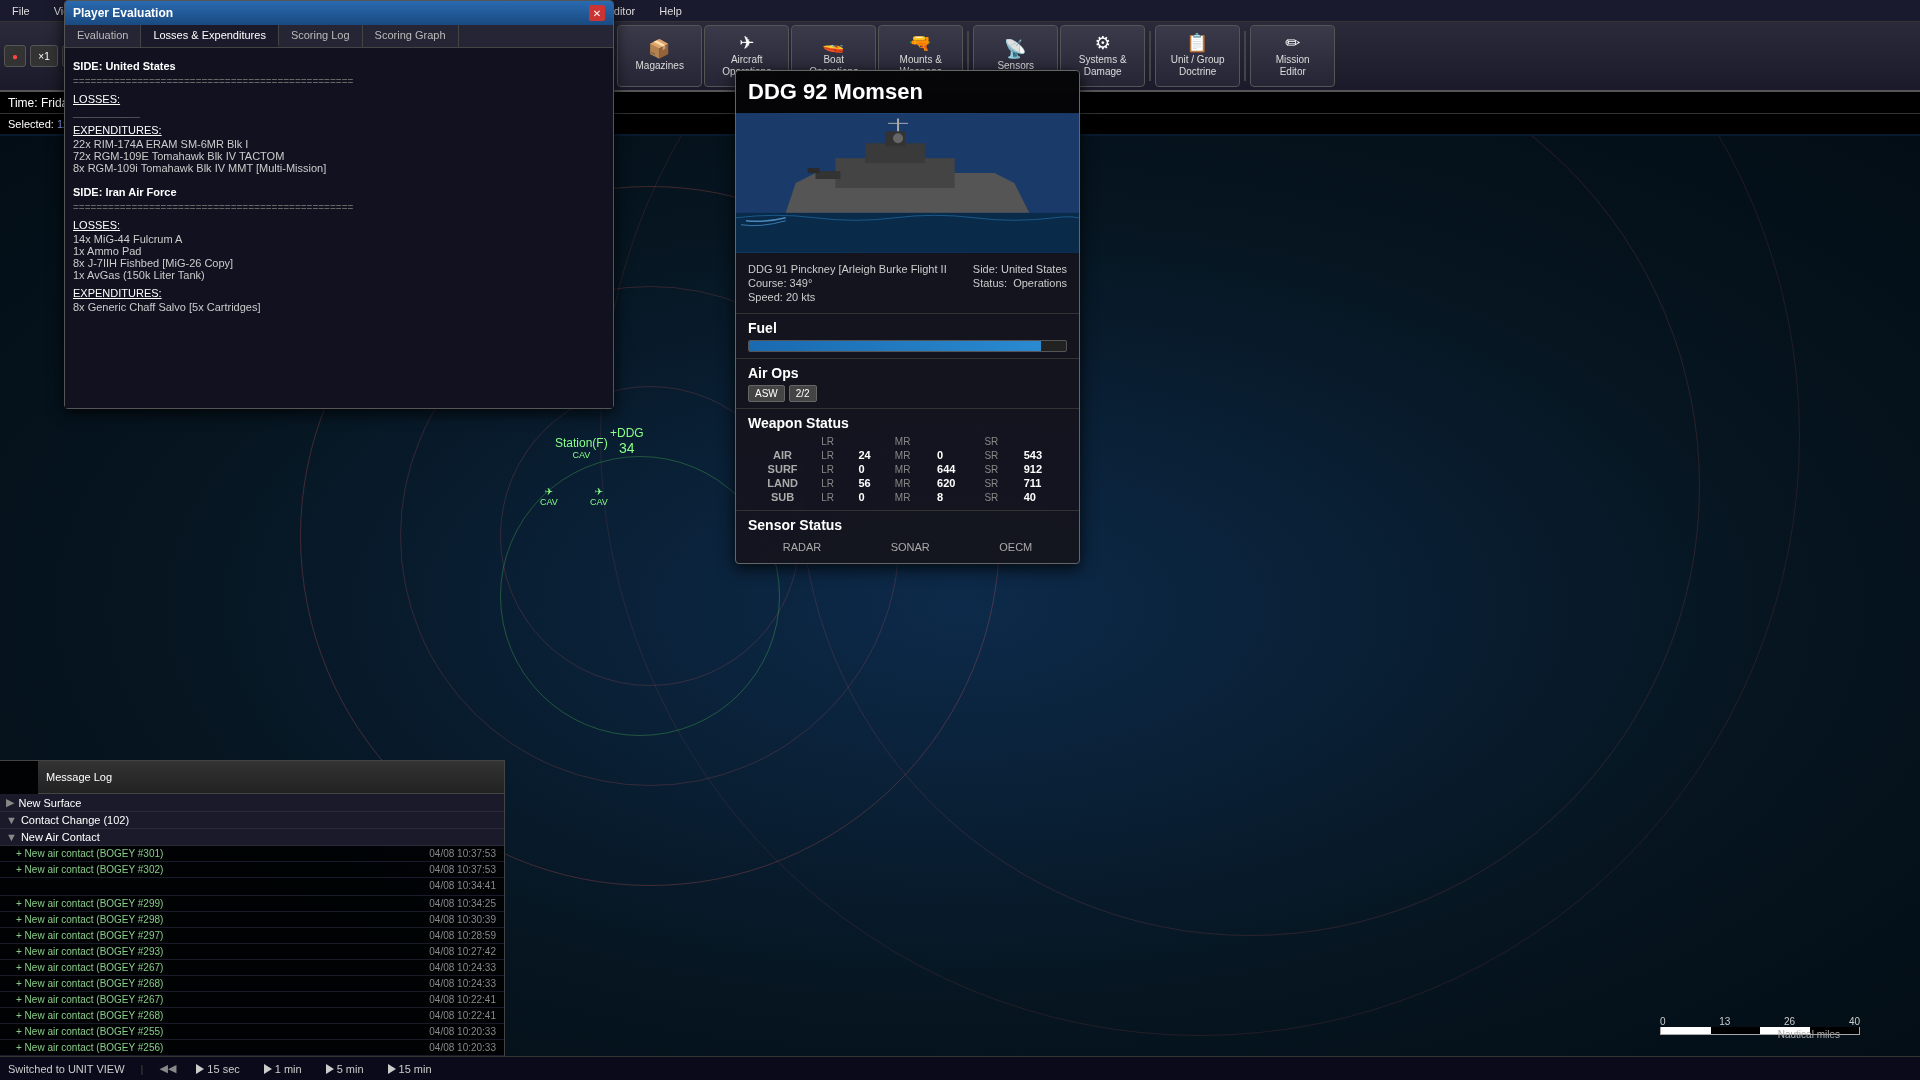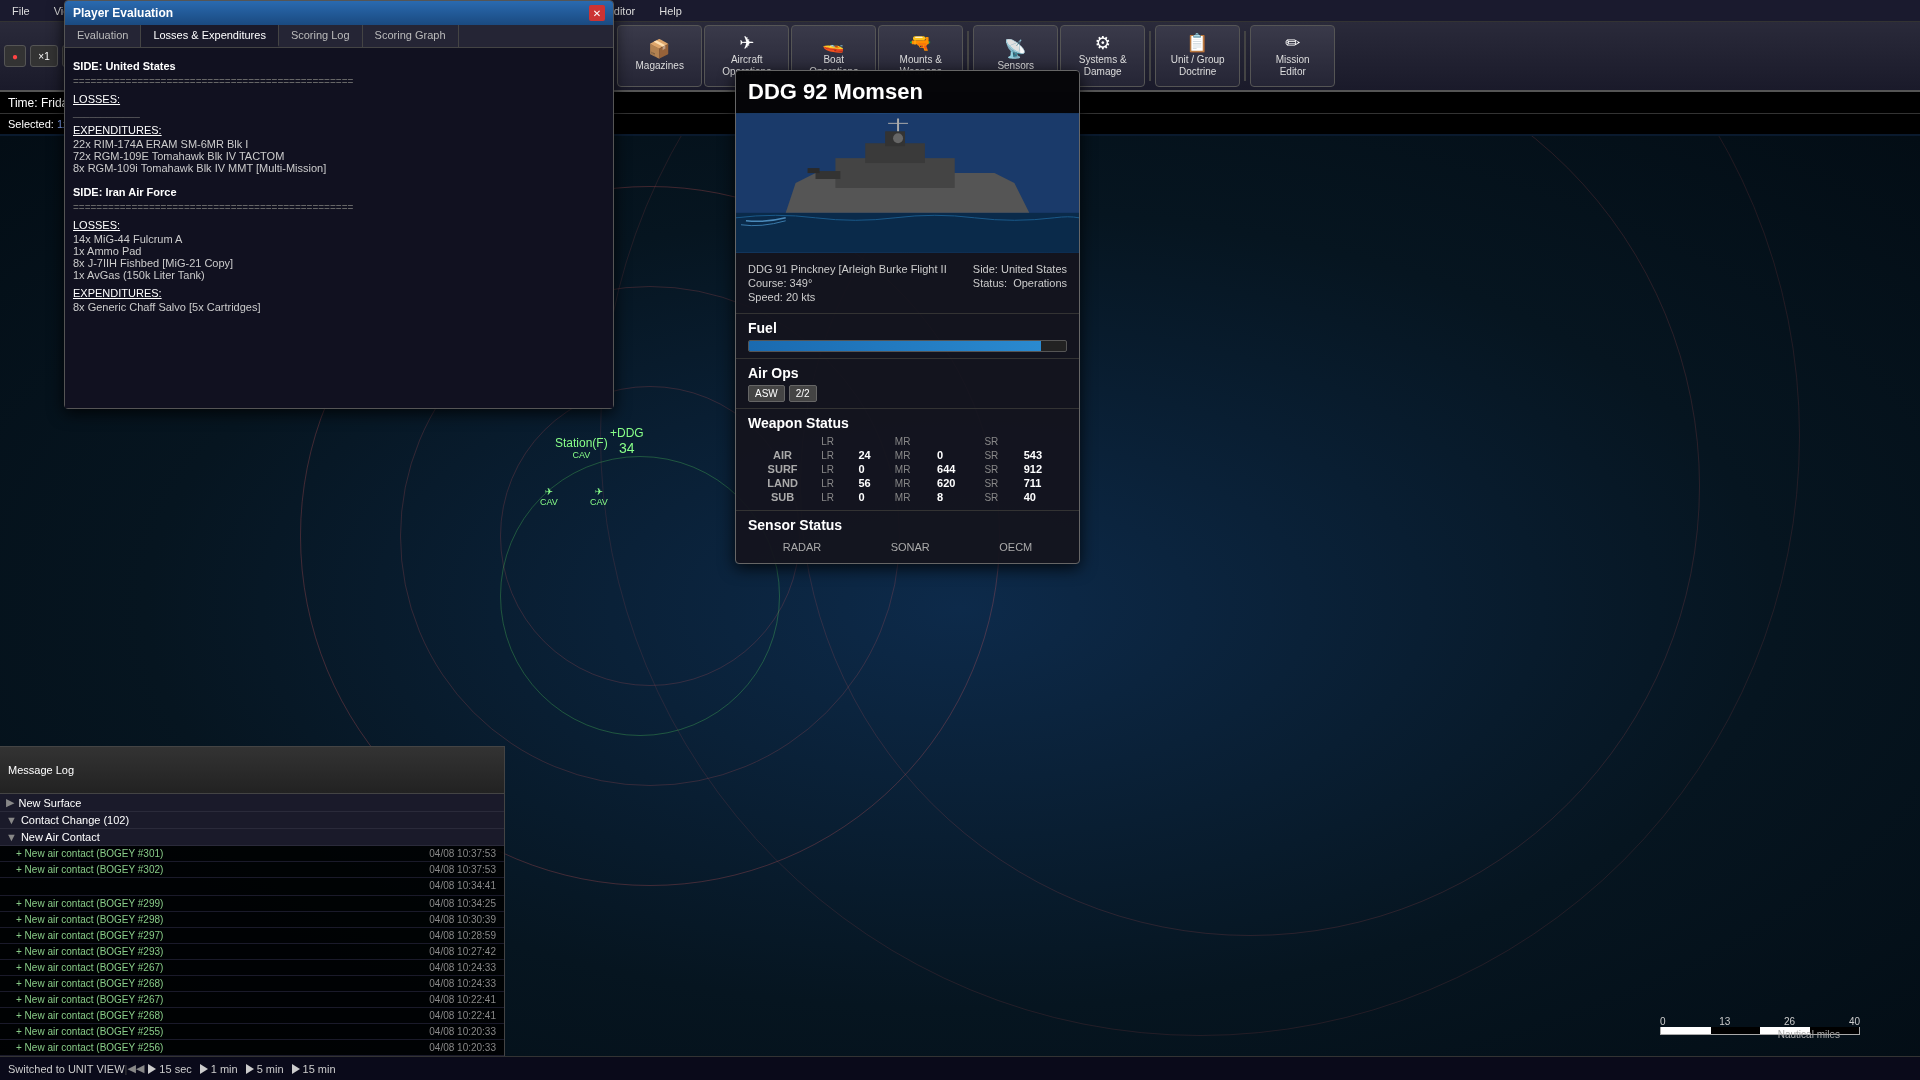--- a/index.html
+++ b/index.html
@@ -337,25 +337,26 @@
       bottom: 0;
       left: 0;
       width: 505px;
       background: rgba(0,0,0,0.85);
       border-top: 1px solid #444;
       border-right: 1px solid #444;
       z-index: 150;
     }
     #message-log-header {
       background: linear-gradient(to bottom, #333, #222);
-      padding: 17px 8px;
+      padding: 10px 8px;
       font-size: 11px;
       color: #fff;
       cursor: pointer;
       border-bottom: 1px solid #444;
+      margin-left: 38px;
     }
     #message-entries {
       max-height: 320px;
       overflow-y: auto;
     }
     #message-entries::-webkit-scrollbar { width: 6px; }
     #message-entries::-webkit-scrollbar-track { background: #111; }
     #message-entries::-webkit-scrollbar-thumb { background: #444; }
 
     .msg-group-header {
@@ -387,21 +388,21 @@
       position: absolute;
       bottom: 0;
       left: 0;
       right: 0;
       height: 24px;
       background: #0a0a1a;
       border-top: 1px solid #333;
       display: flex;
       align-items: center;
       padding: 0 8px;
-      gap: 0;
+      gap: 16px;
       font-size: 11px;
       color: #aaa;
       z-index: 300;
     }
     .playback-status { color: #ccc; }
     .playback-sep { color: #444; }
     .playback-btn {
       display: flex;
       align-items: center;
       gap: 3px;
@@ -653,21 +654,21 @@
       <div class="eval-item">8x RGM-109i Tomahawk Blk IV MMT [Multi-Mission]</div>
     </div>
     <div style="margin-top:12px;">
       <div class="eval-section-title">SIDE: Iran Air Force</div>
       <div class="eval-divider">================================================</div>
     </div>
     <div style="margin-top:6px;">
       <div class="eval-category">LOSSES:</div>
       <div class="eval-item">14x MiG-44 Fulcrum A</div>
       <div class="eval-item">1x Ammo Pad</div>
-      <div class="eval-item">8x J-7IIH Fishbed [MiG-21 Copy]</div>
+      <div class="eval-item">8x J-7IIH Fishbed [MiG-26 Copy]</div>
       <div class="eval-item">1x AvGas (150k Liter Tank)</div>
     </div>
     <div style="margin-top:6px;">
       <div class="eval-category">EXPENDITURES:</div>
       <div class="eval-item">8x Generic Chaff Salvo [5x Cartridges]</div>
     </div>
   </div>
 </div>
 
 <div id="ddg-panel">

